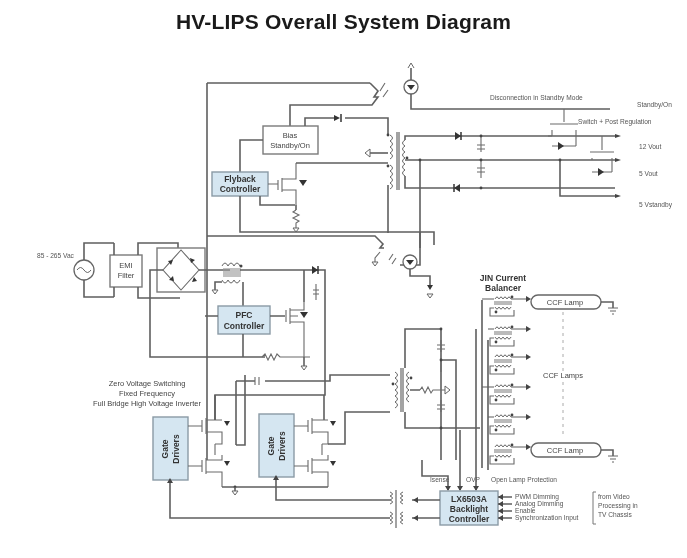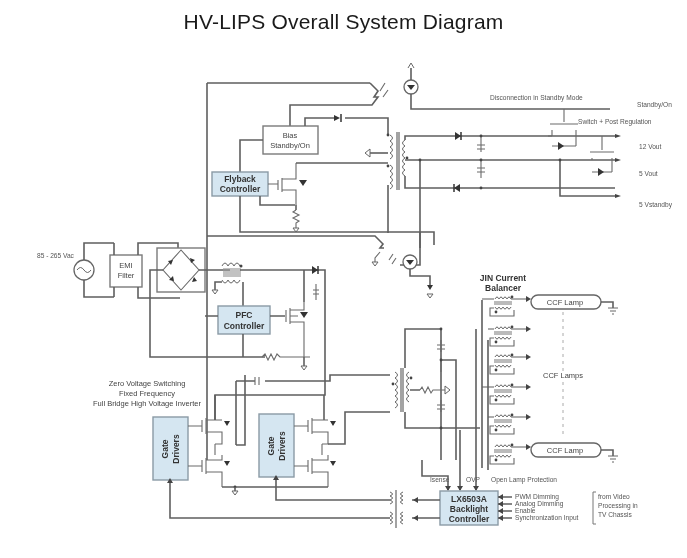--- a/index.html
+++ b/index.html
@@ -1,17 +1,17 @@
 <!DOCTYPE html>
 <html><head>
 <meta charset="utf-8">
 <style>
   html, body { margin:0; padding:0; background:#ffffff; }
   body { width:687px; height:558px; overflow:hidden; position:relative; font-family:"Liberation Sans", sans-serif; }
-  #title { position:absolute; left:0; top:10px; width:687px; text-align:center; font-family:"Liberation Sans", sans-serif; font-weight:normal; font-size:21px; color:#1a1a1a; letter-spacing:0.2px; }
+  #title { position:absolute; left:0; top:10px; width:687px; text-align:center; font-family:"Liberation Sans", sans-serif; font-weight:bold; font-size:21px; color:#1a1a1a; letter-spacing:0.2px; }
   svg { position:absolute; left:0; top:0; }
   .w { stroke:#5f5f5f; stroke-width:1.6; fill:none; }
   .wt { stroke:#6a6a6a; stroke-width:1.1; fill:none; }
   .box { fill:#ffffff; stroke:#7a7a7a; stroke-width:1.4; }
   .cbox { fill:#d5e6f1; stroke:#8a9aa5; stroke-width:1.4; }
   .lbl { font-family:"Liberation Sans", sans-serif; font-size:6.6px; fill:#555; }
   .lblc { font-family:"Liberation Sans", sans-serif; font-size:7.5px; fill:#444; text-anchor:middle; }
   .ctl { font-family:"Liberation Sans", sans-serif; font-size:8.5px; font-weight:bold; fill:#333; text-anchor:middle; }
   .bold { font-family:"Liberation Sans", sans-serif; font-size:8.5px; font-weight:bold; fill:#333; text-anchor:middle; }
   .dot { fill:#444; }

